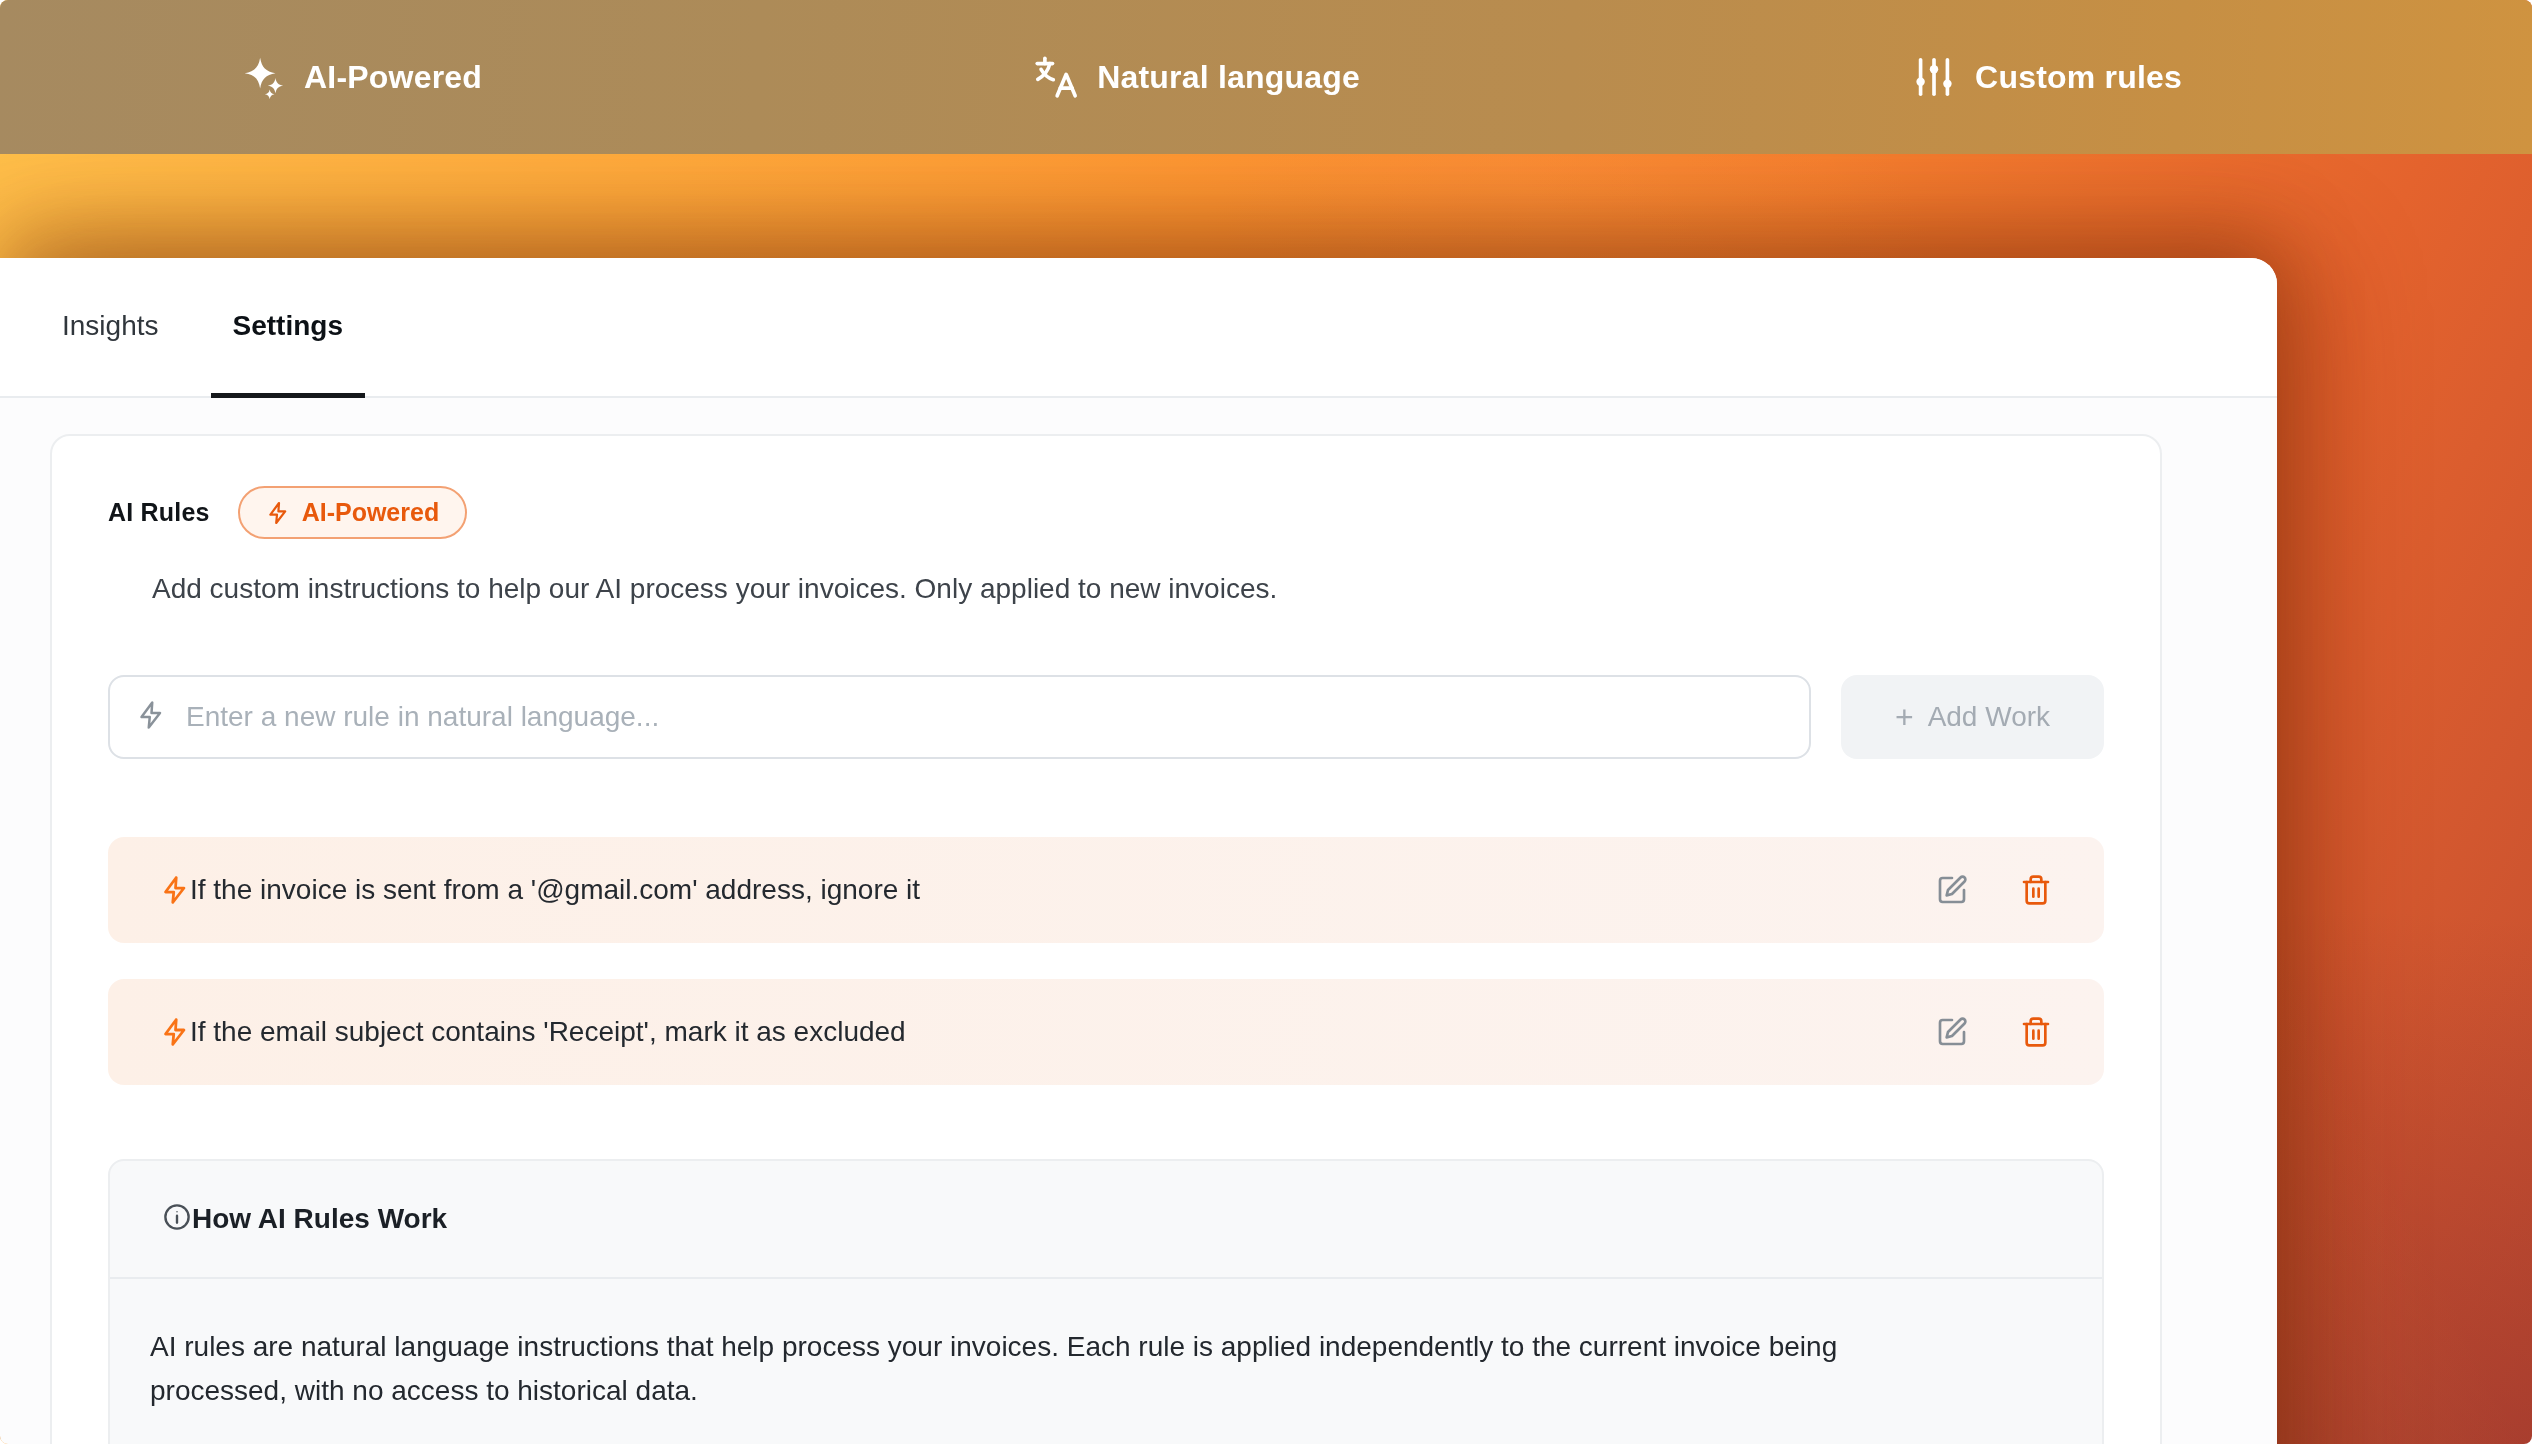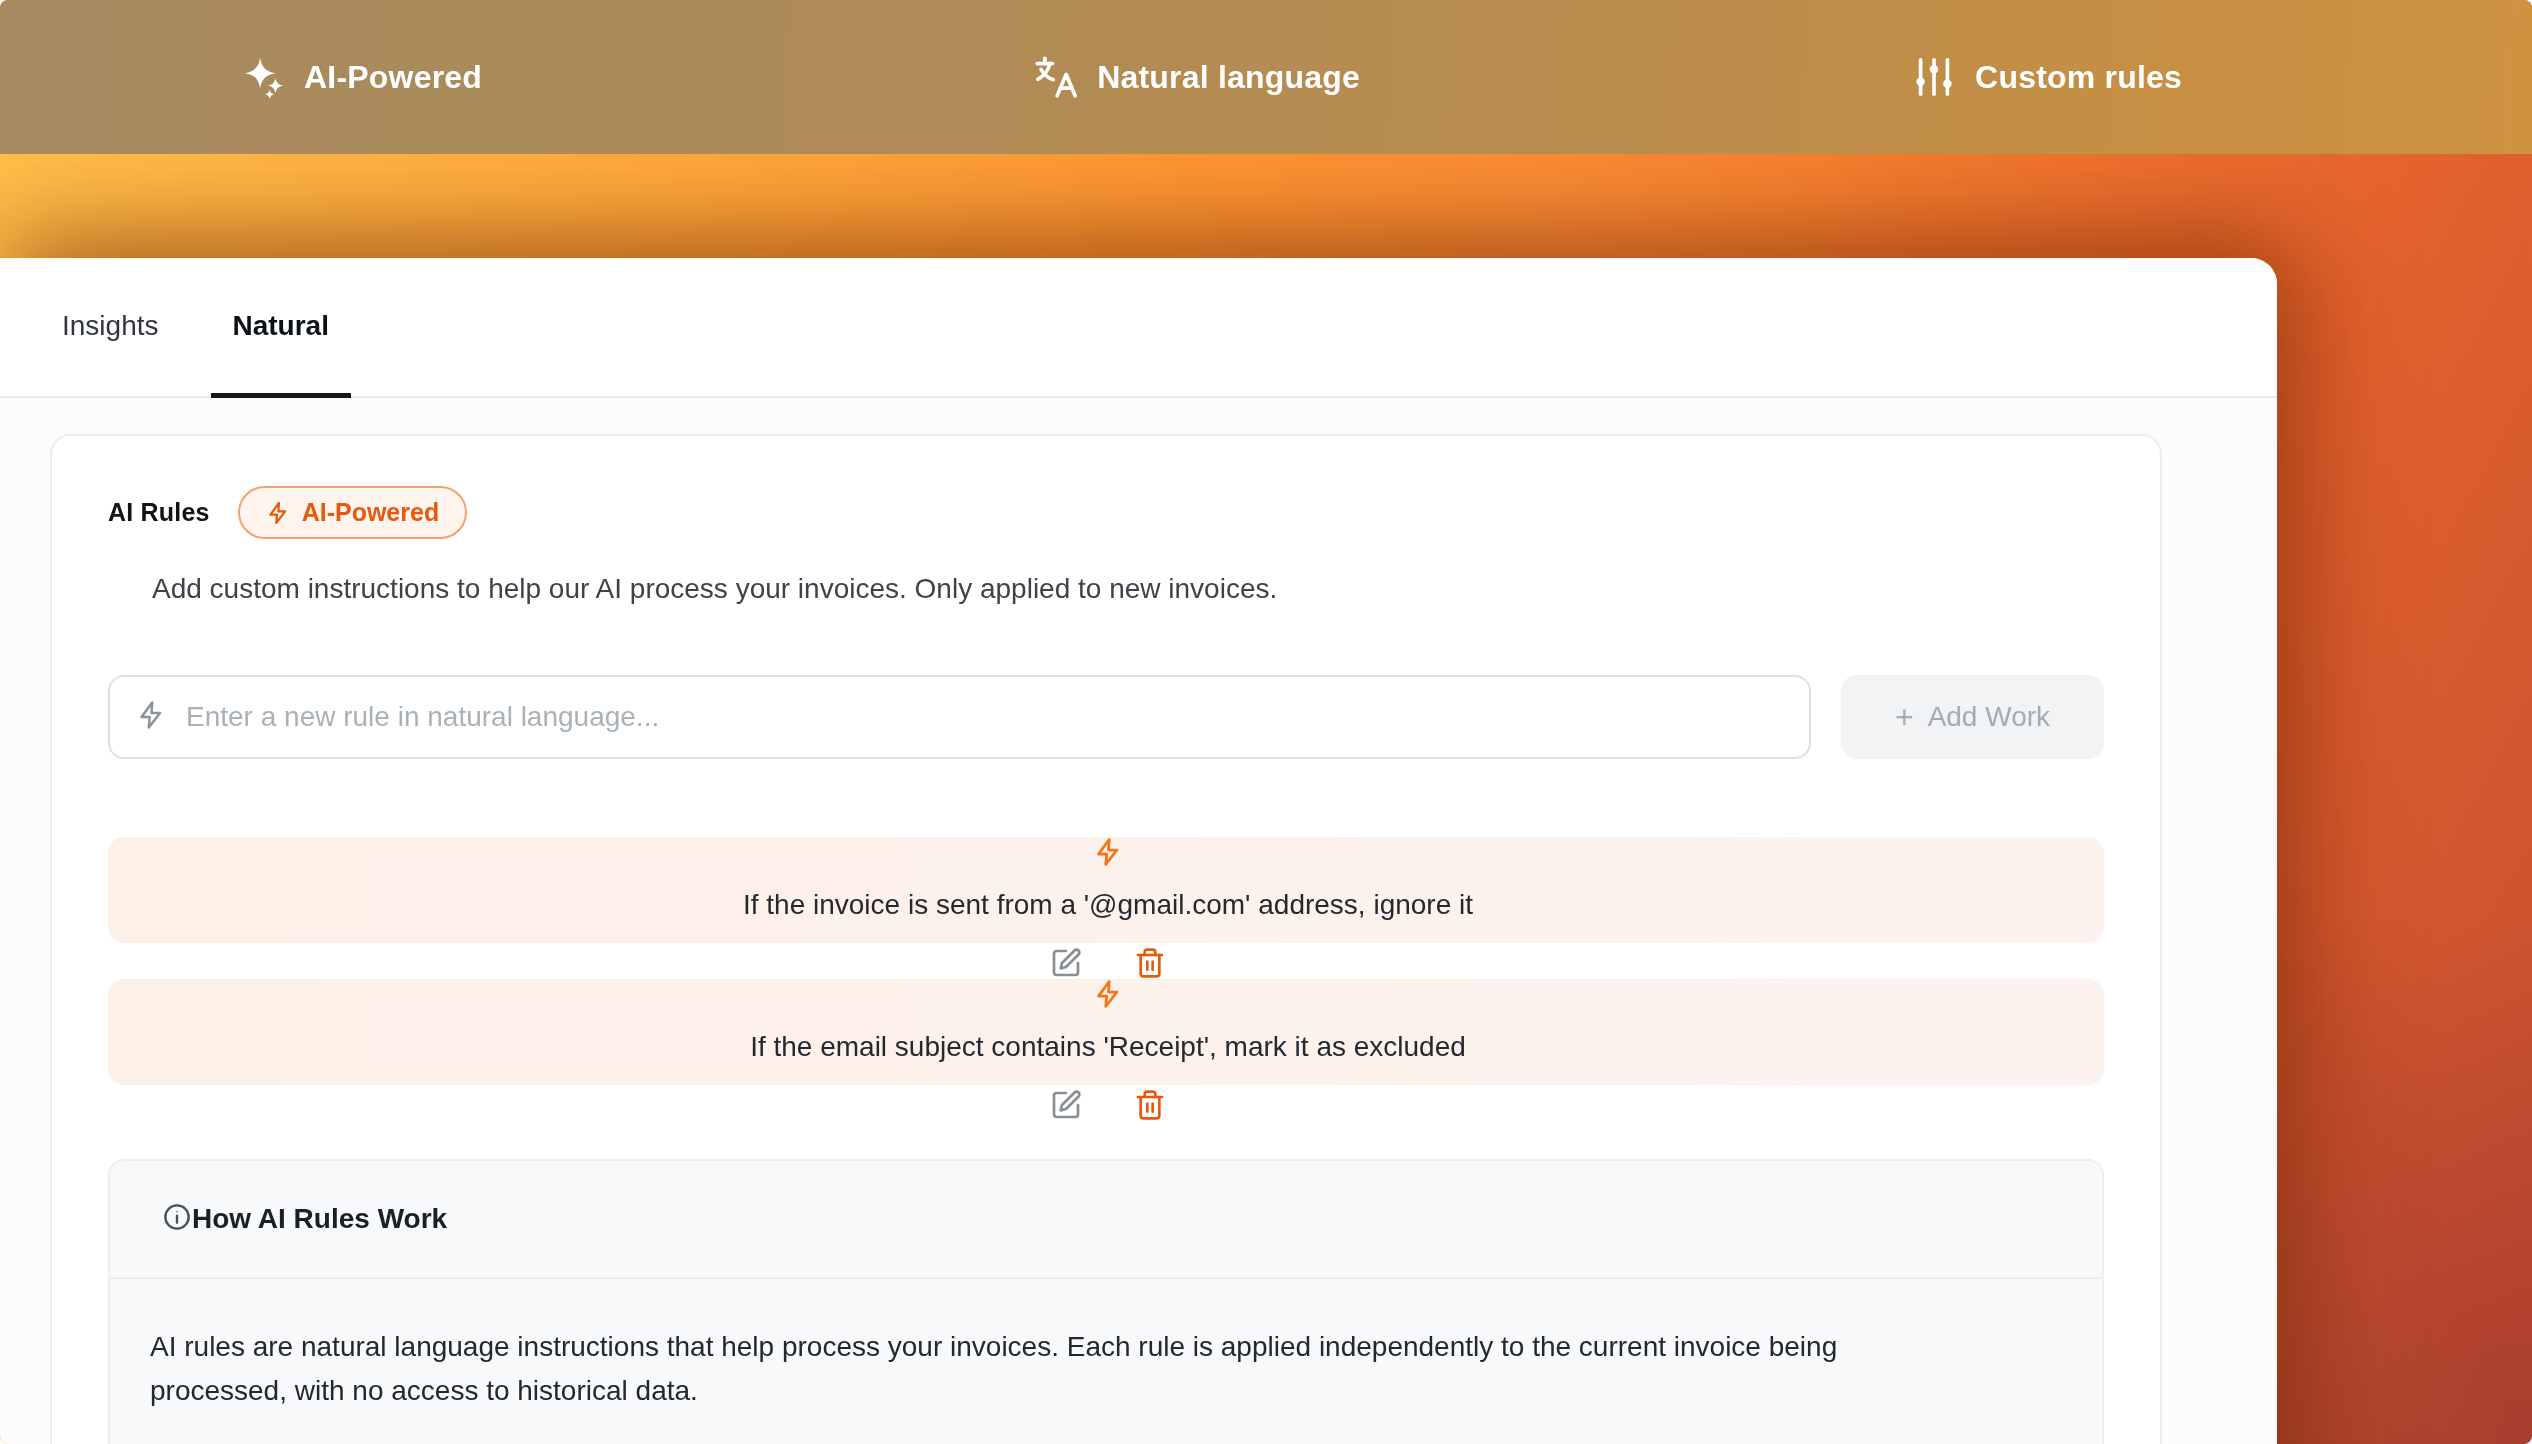--- a/index.html
+++ b/index.html
@@ -100,21 +100,21 @@
     cursor: pointer;
   }
   .add-rule-btn .plus { font-size: 32px; font-weight: 400; line-height: 1; }
 
   
   .rules-list { margin-top: 78px; display: flex; flex-direction: column; gap: 36px; }
   .rule-row {
     height: 106px; border-radius: 16px;
     background: linear-gradient(90deg, #fdf0e7 0%, #fcf3ef 100%);
     display: flex; align-items: center;
-    padding: 0 48px 0 52px; gap: 22px; flex-direction: column;
+    padding: 0 48px 0 52px; 
   }
   .rule-row .zap { width: 30px; height: 30px; flex: none; }
   .rule-text { flex: 1; font-size: 28px; color: #24292f; }
   .rule-actions { display: flex; align-items: center; gap: 44px; }
   .icon-btn { background: none; border: none; cursor: pointer; padding: 4px; display: flex; }
   .icon-btn svg { width: 32px; height: 32px; display: block; }
 
   
   .info-box {
     margin-top: 74px;
@@ -179,21 +179,21 @@
       </span>
       <span class="label">Custom rules</span>
     </div>
 
   </div>
 
   <div class="window">
 
     <div class="tabbar">
       <div class="tab">Insights</div>
-      <div class="tab active">Natural</div>
+      <div class="tab active">Settings</div>
     </div>
 
     <div class="card">
 
       <div class="heading-row">
         <span class="card-title">AI Rules</span>
         <span class="badge">
           <span>
             <svg viewBox="0 0 24 24" fill="none" stroke="#e8590c" stroke-width="2.2" stroke-linecap="round" stroke-linejoin="round">
               <path d="M13 2 L4.4 13.6 H11 L10.2 22 L19.2 10.4 H12.4 Z"></path>

